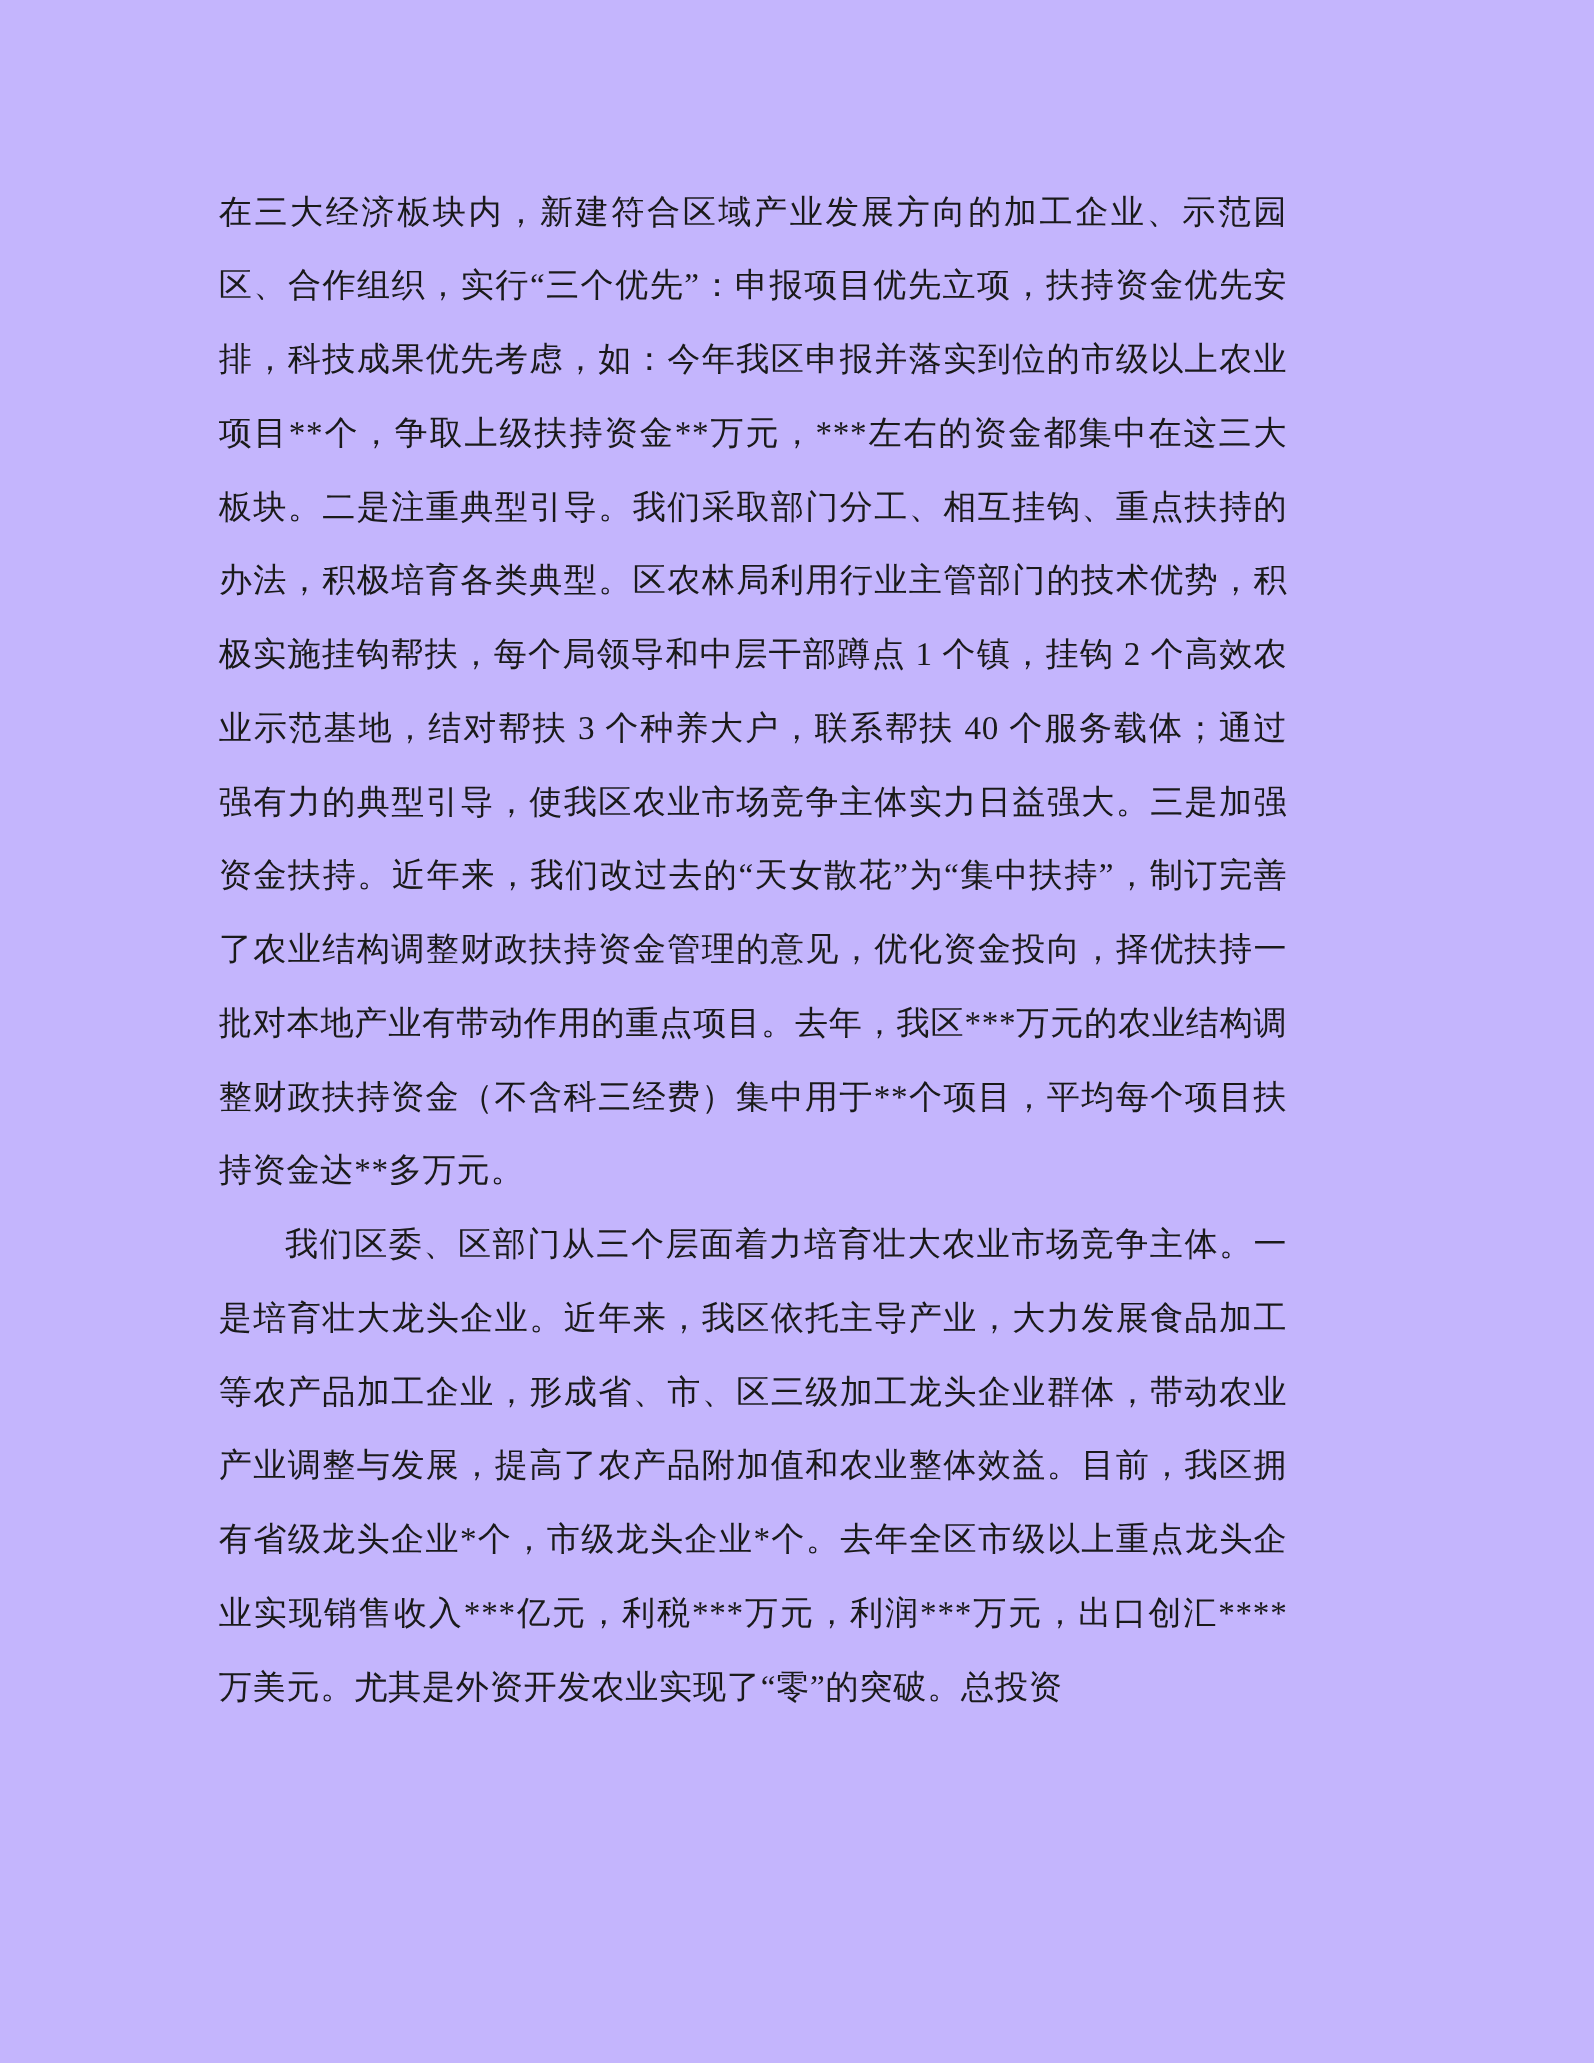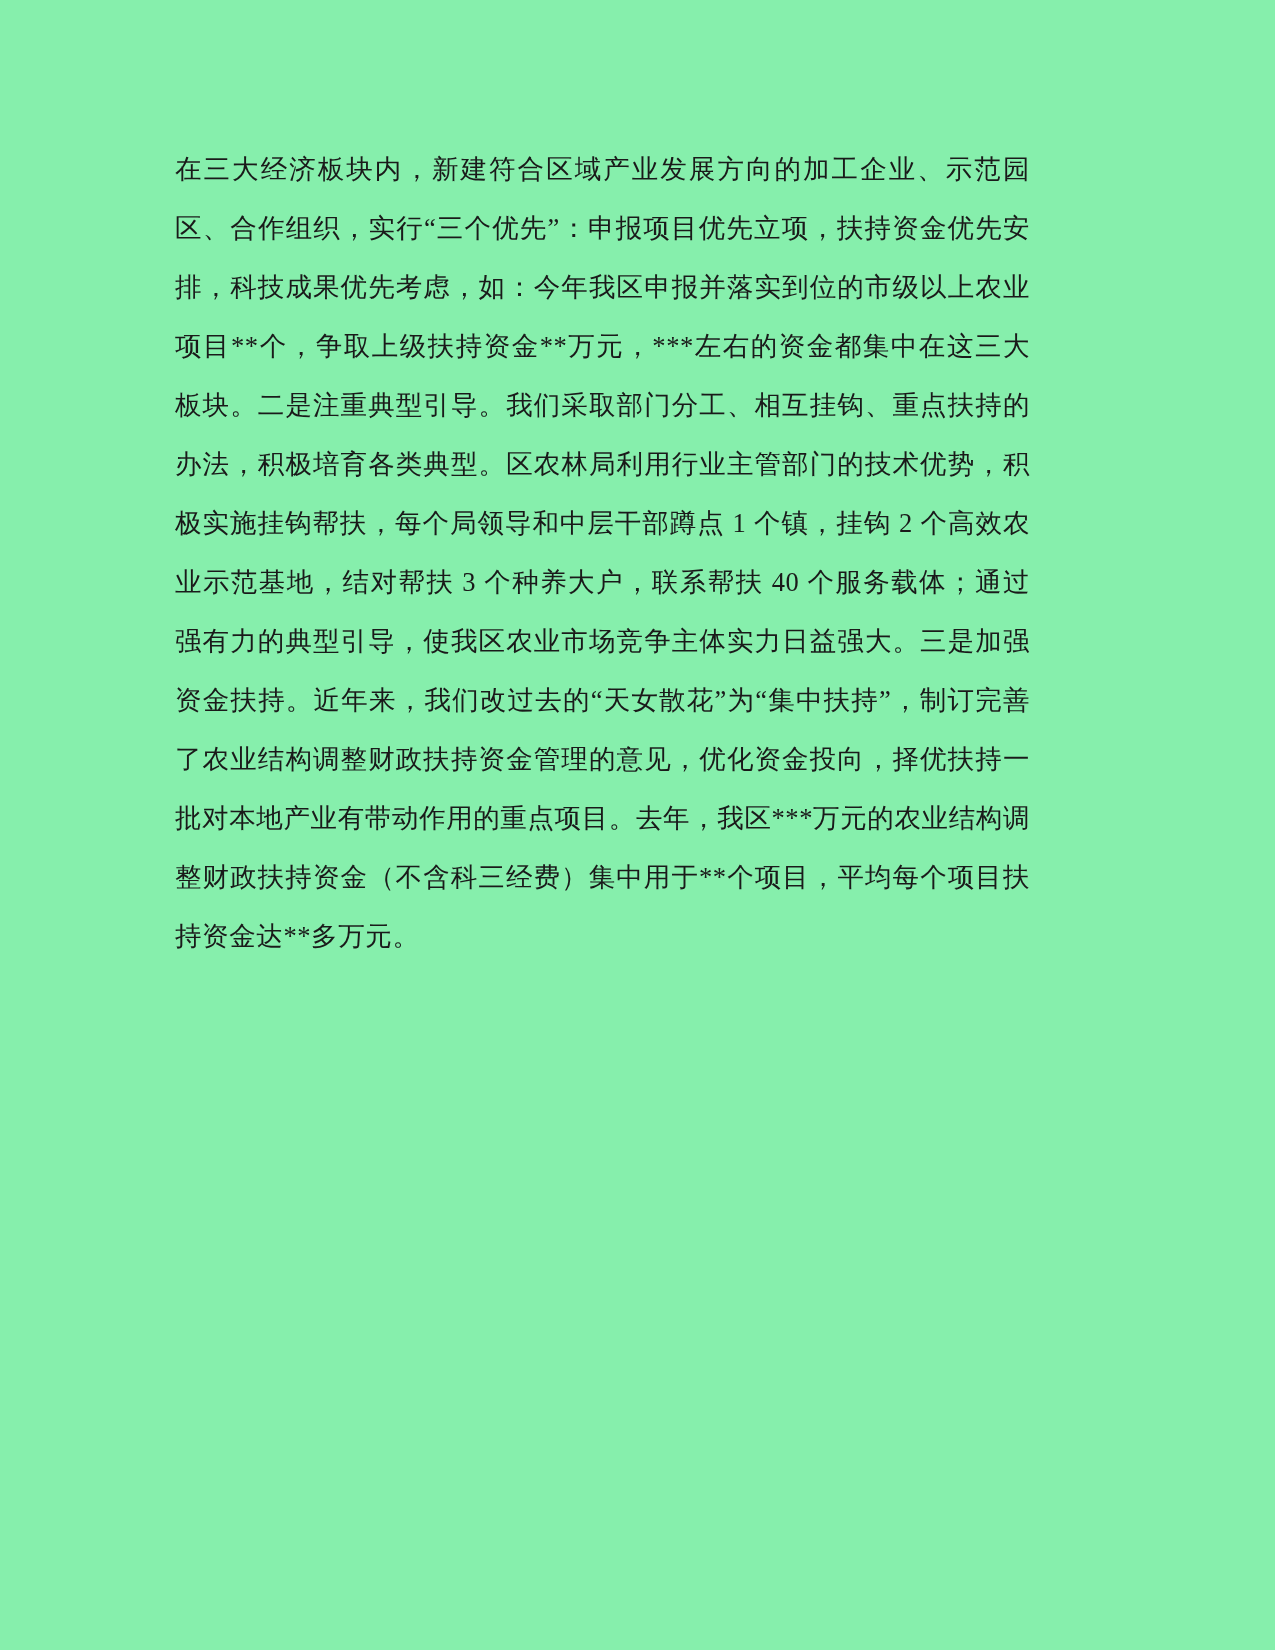--- a/index.html
+++ b/index.html
@@ -4,21 +4,21 @@
 <style>
   html, body {
     margin: 0;
     padding: 0;
     background: #ffffff;
   }
   .page {
     position: relative;
     width: 1275px;
     height: 1650px;
-    background: #86efac;
+    background: #c4b5fd;
     margin: 0 auto;
     overflow: hidden;
   }
   .doc-body {
     position: absolute;
     left: 175px;
     top: 140px;
     width: 855px;
   }
   .para {
@@ -38,14 +38,15 @@
   .para.indent {
     text-indent: 2em;
   }
 </style>
 </head>
 <body>
 
 <div class="page">
   <div class="doc-body">
     <p class="para">在三大经济板块内，新建符合区域产业发展方向的加工企业、示范园区、合作组织，实行“三个优先”：申报项目优先立项，扶持资金优先安排，科技成果优先考虑，如：今年我区申报并落实到位的市级以上农业项目**个，争取上级扶持资金**万元，***左右的资金都集中在这三大板块。二是注重典型引导。我们采取部门分工、相互挂钩、重点扶持的办法，积极培育各类典型。区农林局利用行业主管部门的技术优势，积极实施挂钩帮扶，每个局领导和中层干部蹲点 1 个镇，挂钩 2 个高效农业示范基地，结对帮扶 3 个种养大户，联系帮扶 40 个服务载体；通过强有力的典型引导，使我区农业市场竞争主体实力日益强大。三是加强资金扶持。近年来，我们改过去的“天女散花”为“集中扶持”，制订完善了农业结构调整财政扶持资金管理的意见，优化资金投向，择优扶持一批对本地产业有带动作用的重点项目。去年，我区***万元的农业结构调整财政扶持资金（不含科三经费）集中用于**个项目，平均每个项目扶持资金达**多万元。</p>
+    <p class="para indent">我们区委、区部门从三个层面着力培育壮大农业市场竞争主体。一是培育壮大龙头企业。近年来，我区依托主导产业，大力发展食品加工等农产品加工企业，形成省、市、区三级加工龙头企业群体，带动农业产业调整与发展，提高了农产品附加值和农业整体效益。目前，我区拥有省级龙头企业*个，市级龙头企业*个。去年全区市级以上重点龙头企业实现销售收入***亿元，利税***万元，利润***万元，出口创汇****万美元。尤其是外资开发农业实现了“零”的突破。总投资</p>
   </div>
 </div>
 
 </body></html>

